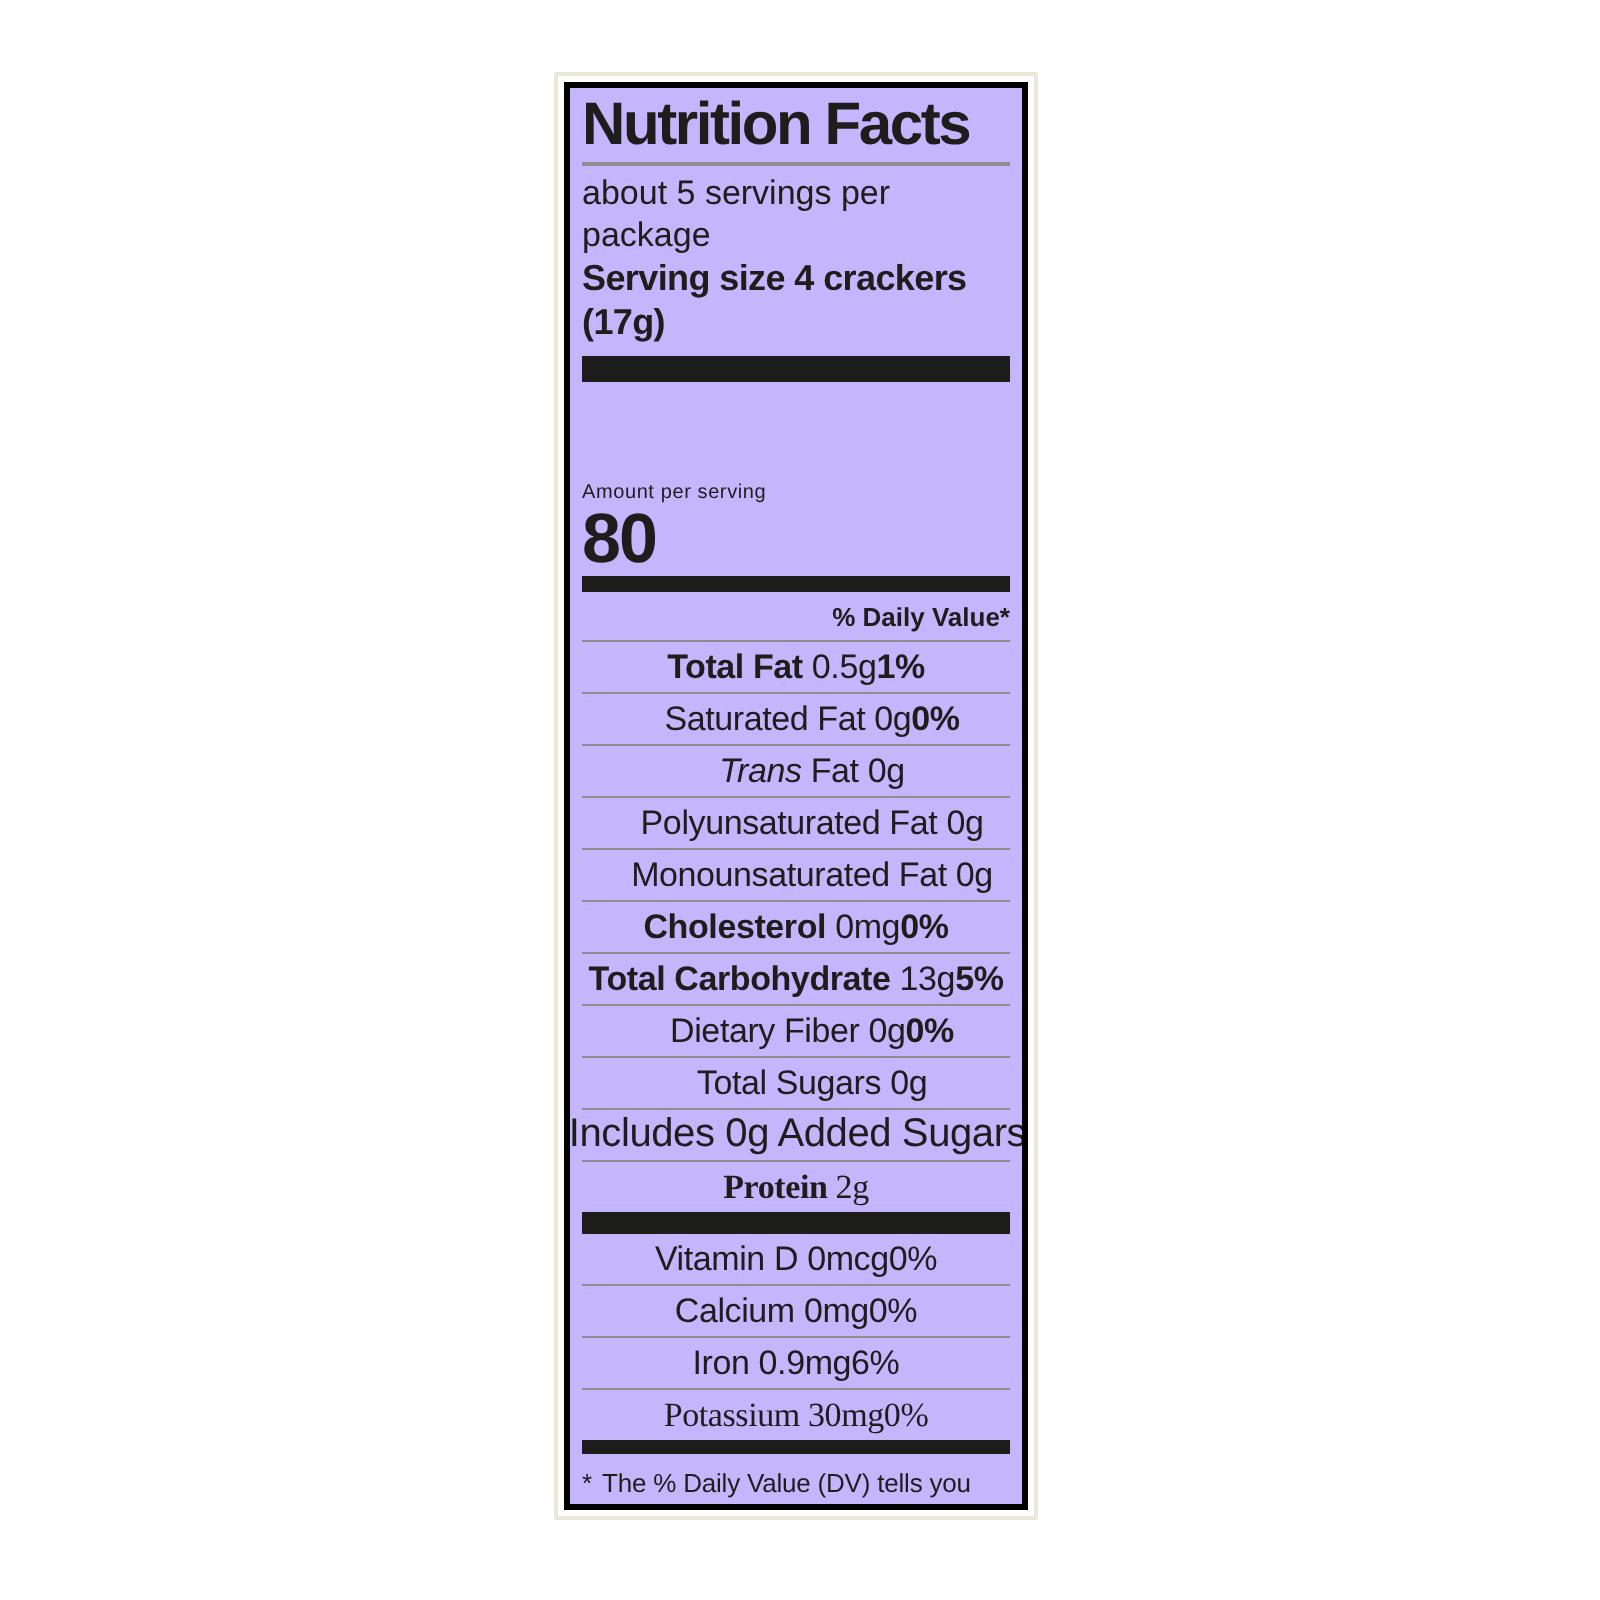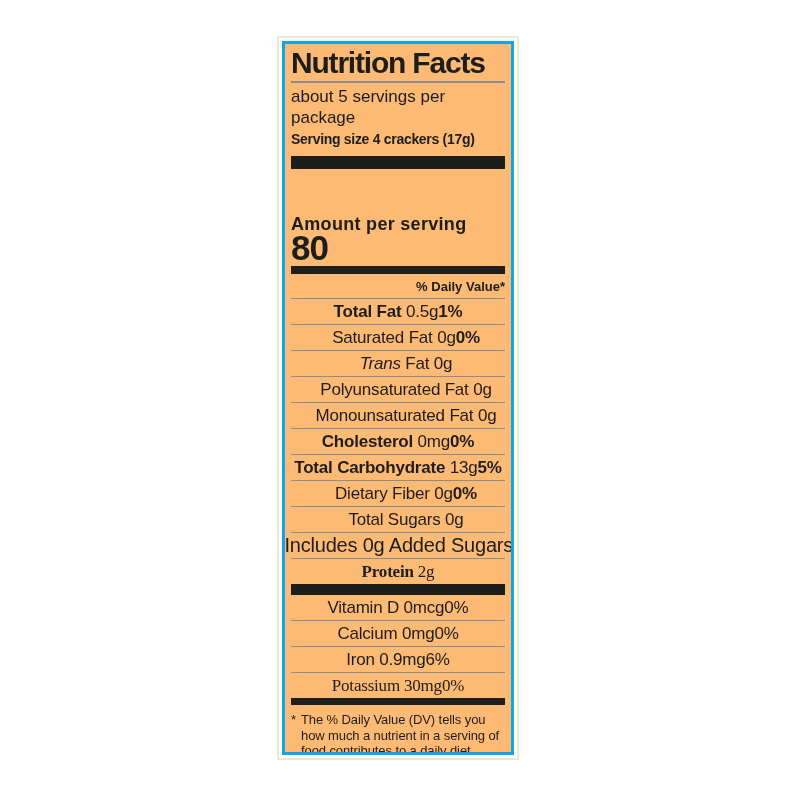--- a/index.html
+++ b/index.html
@@ -20,57 +20,57 @@
     height: 724px;
     box-sizing: border-box;
     border: 2px solid #ece8d9;
     background: #ffffff;
     padding: 3px;
   }
   .panel {
     box-sizing: border-box;
     width: 100%;
     height: 100%;
-    border: 3px solid #0ea5e9;
-    background: #fdba74;
+    border: 3px solid #000000;
+    background: #c4b5fd;
     padding: 3px 6px 4px 6px;
     overflow: hidden;
   }
   .title {
     font-size: 30px;
     font-weight: bold;
     letter-spacing: -1.2px;
     line-height: 1.05;
     white-space: nowrap;
   }
   .title-divider {
     height: 2px;
     background: #8d8c8f;
     margin: 2px 0 3px 0;
   }
   .servings {
     font-size: 17px;
     line-height: 21px;
   }
   .serving-size {
-    font-size: 14px;
+    font-size: 18px;
     font-weight: bold;
     line-height: 22px;
     letter-spacing: -0.3px;
   }
   .bar {
     background: #1d1d1b;
   }
   .bar-thick   { height: 13px; margin: 6px 0 5px 0; }
   .bar-medium  { height: 8px;  margin: 4px 0 0 0; }
   .bar-protein { height: 11px; margin: 0; }
   .bar-bottom  { height: 7px;  margin: 0; }
   .amount-per-serving {
-    font-size: 18px;
-    font-weight: bold;
+    font-size: 10px;
+    font-weight: normal;
     letter-spacing: 0.3px;
     line-height: 15px;
     margin-top: 48px;
   }
   .calories-row {
     display: flex;
     justify-content: space-between;
     align-items: flex-end;
     margin-top: 1px;
   }

